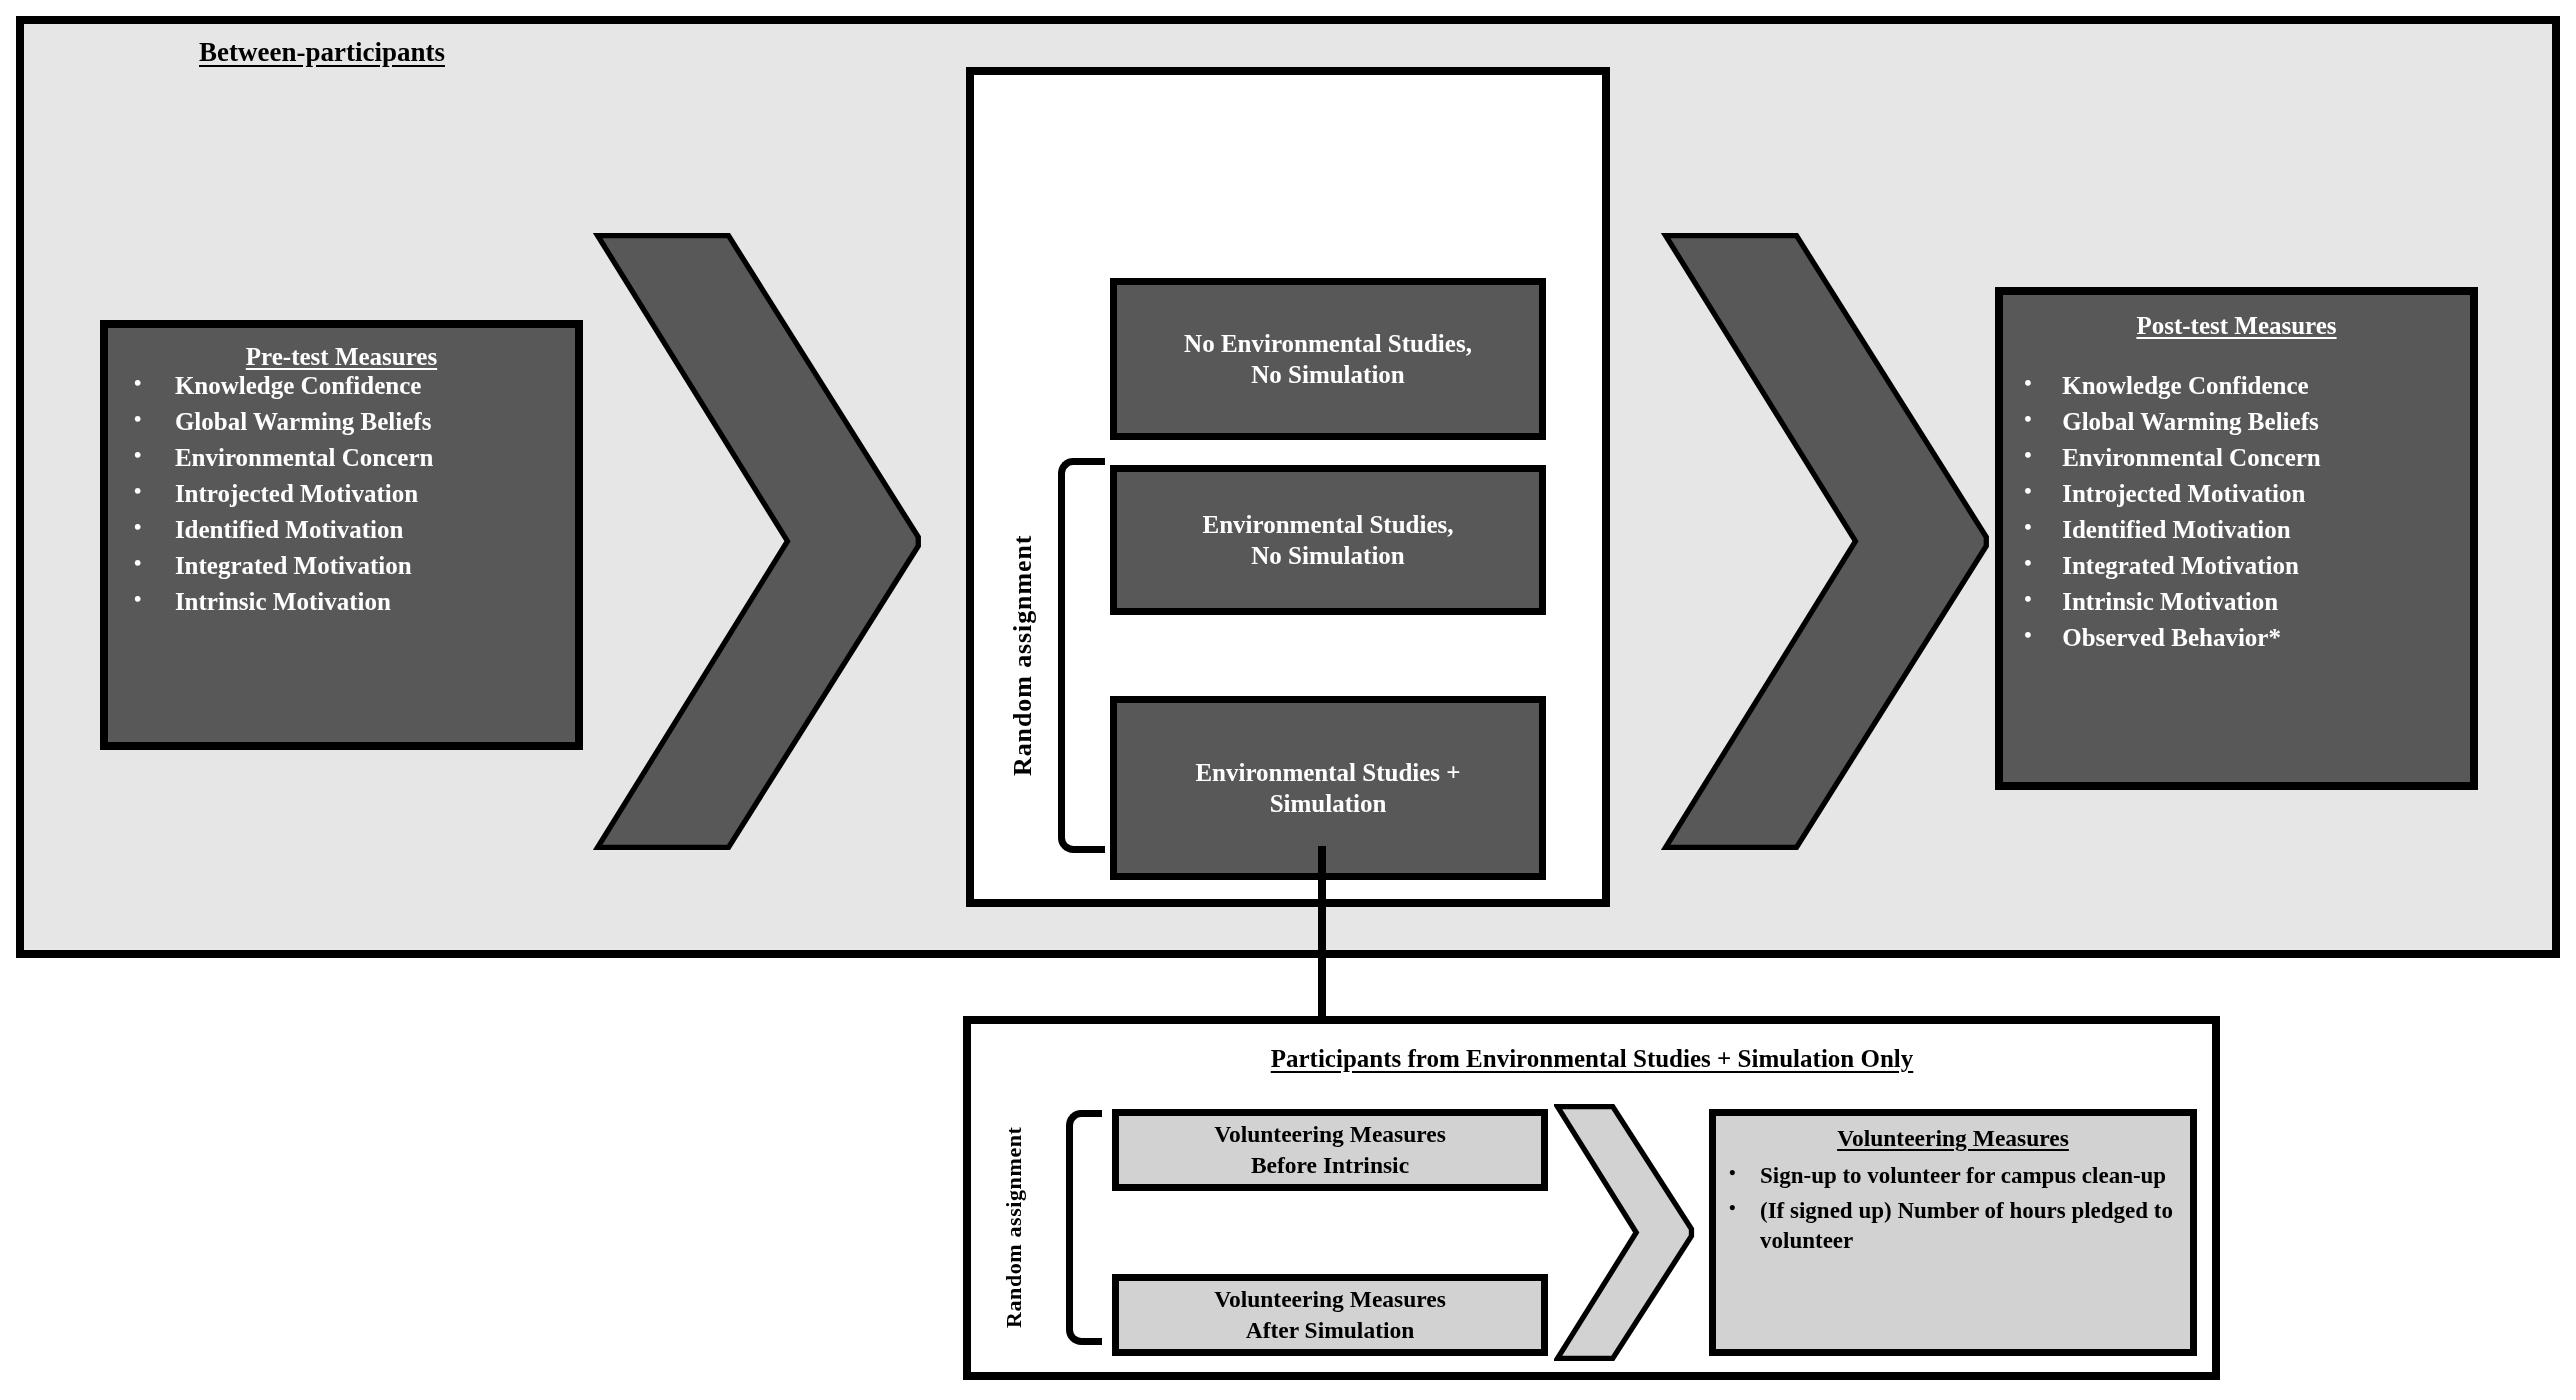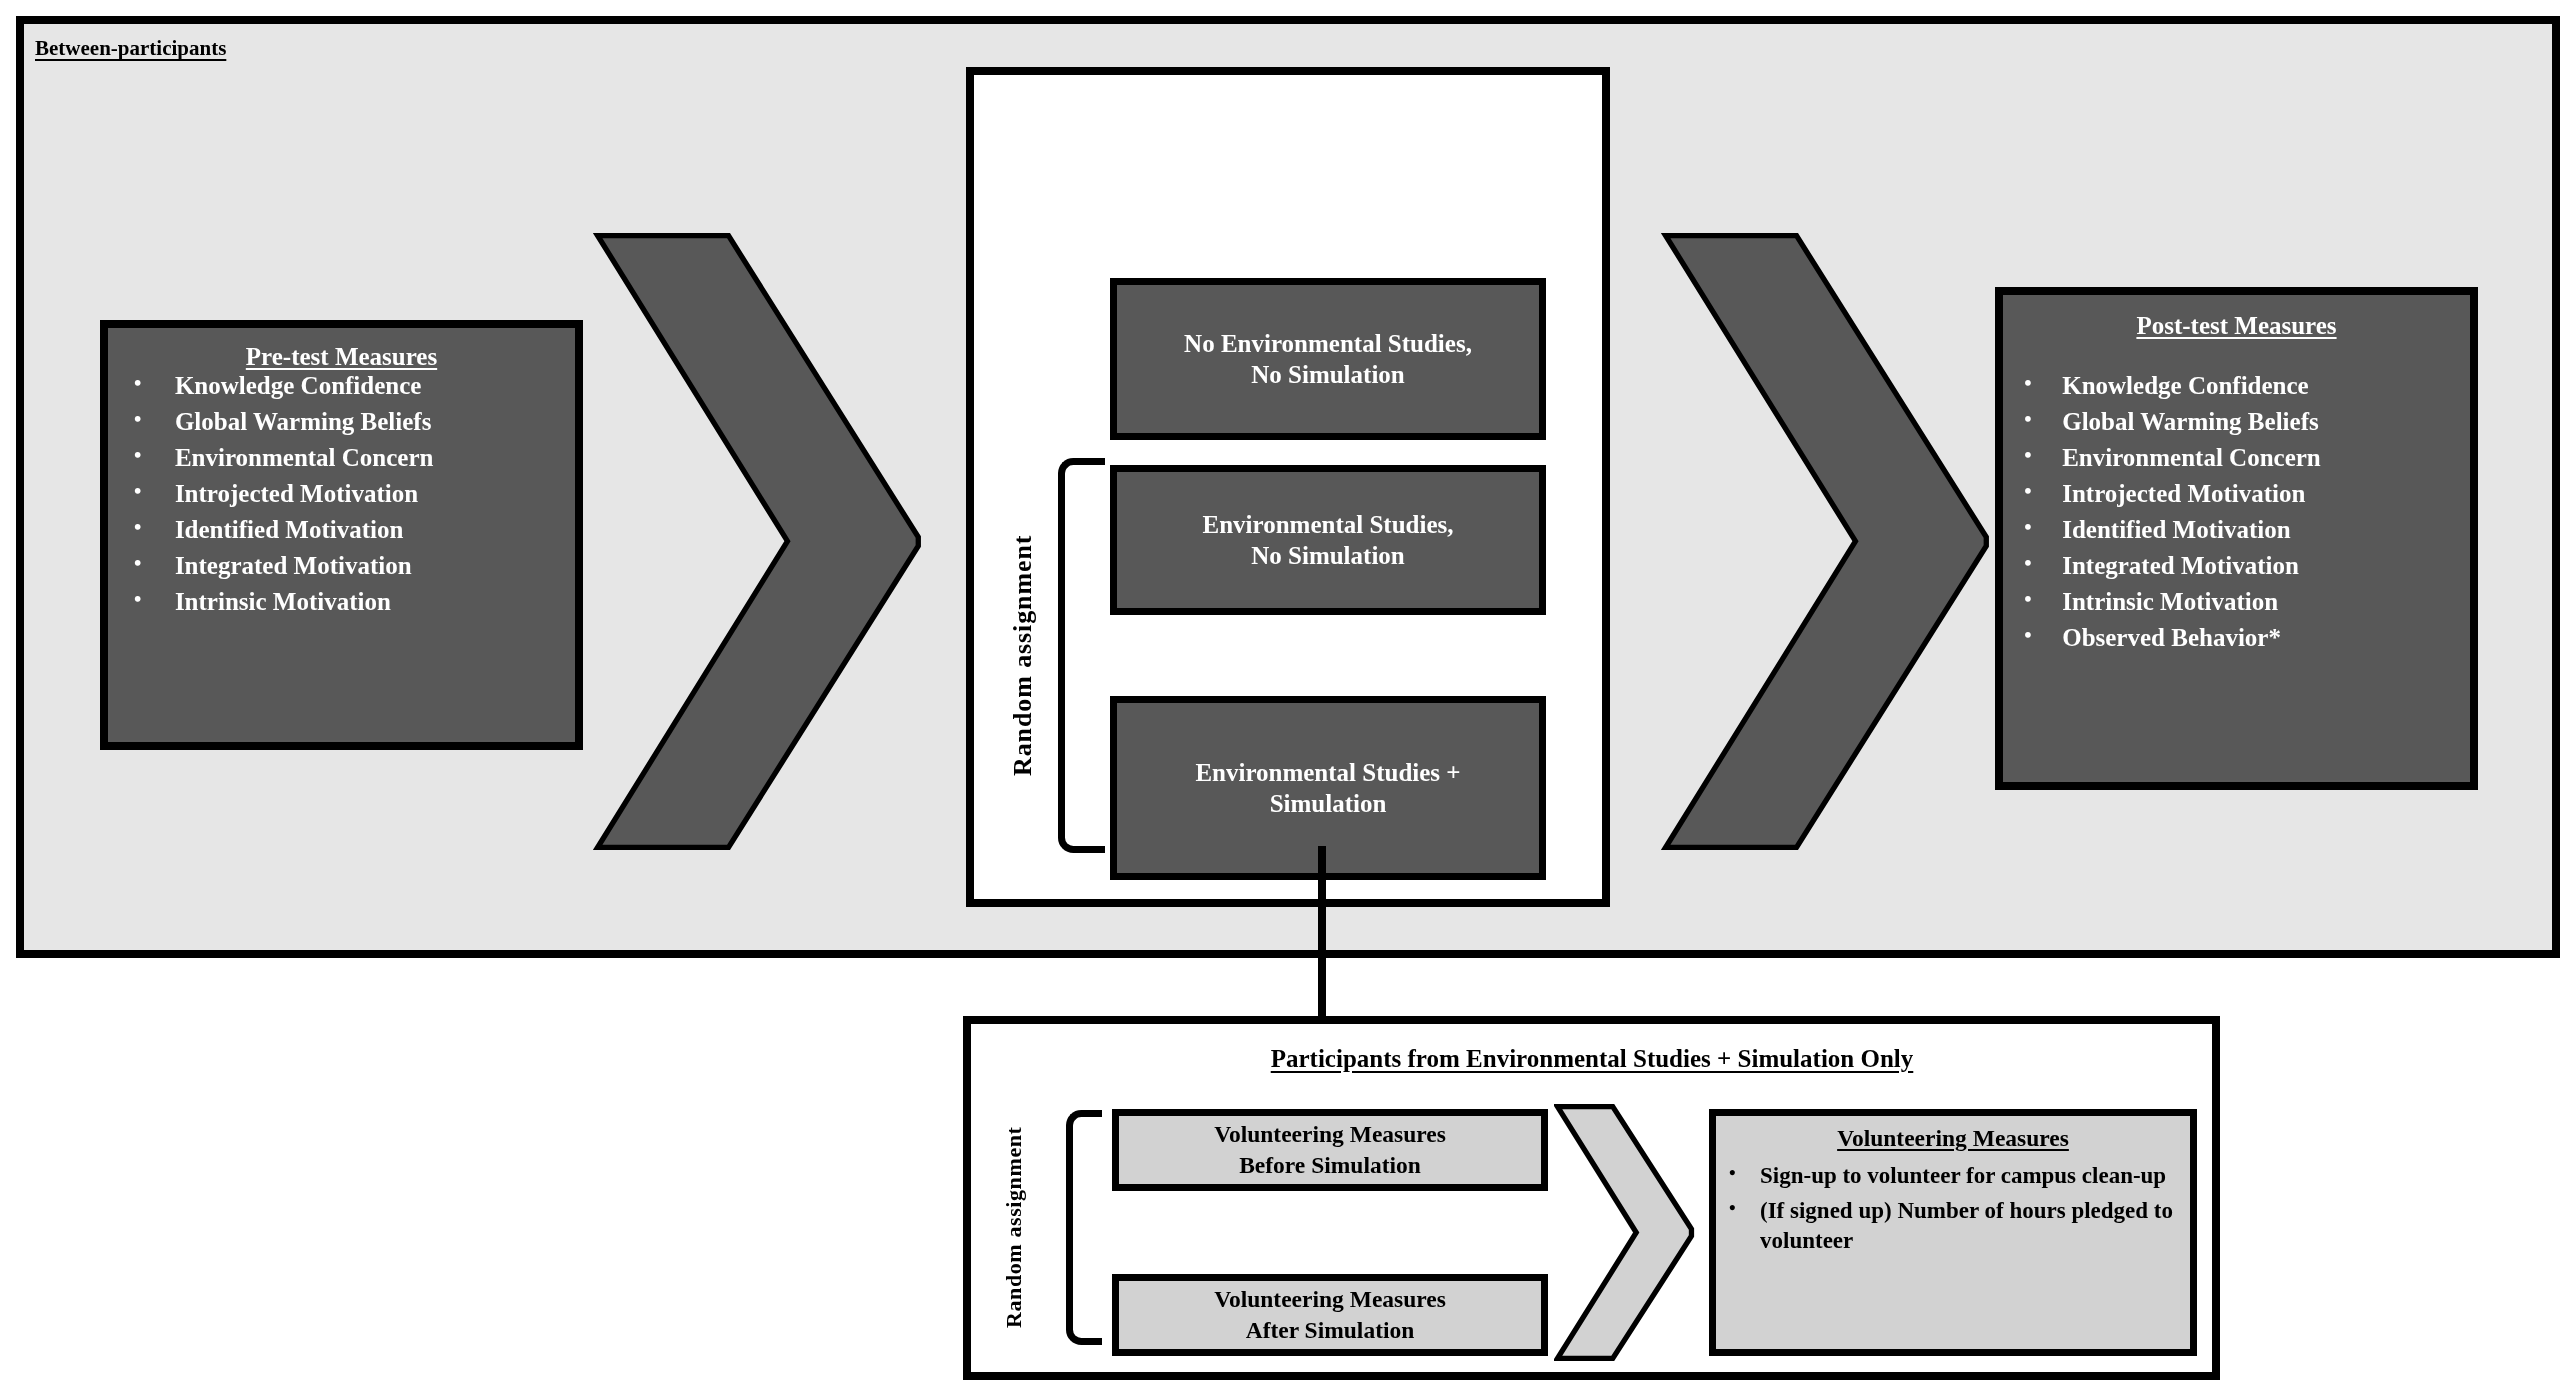--- a/index.html
+++ b/index.html
@@ -106,23 +106,23 @@
     height: 840px;
     background: #ffffff;
     border: 8.2px solid #000000;
     box-sizing: border-box;
   }
   .conditions-title {
     position: absolute;
     left: 35px;
     top: 35px;
     width: 574px;
-    text-align: left;
-    font-weight: bold;
-    font-size: 21px;
+    text-align: center;
+    font-weight: bold;
+    font-size: 27px;
     line-height: 1.30;
     color: #000000;
   }
   .conditions-title span {
     text-decoration: underline;
     text-underline-offset: 3.5px;
   }
 
   .cond-box {
     position: absolute;
@@ -394,21 +394,21 @@
   <div class="bottom-title">
     <span>Participants from Environmental Studies + Simulation Only</span>
   </div>
 
   <div class="bracket" id="bracket-bottom"></div>
   <div class="rand-label" id="rand-label-bottom">Random assignment</div>
 
   <div class="light-box centered" id="vol-before">
     <div>
       <div>Volunteering Measures</div>
-      <div>Before Simulation</div>
+      <div>Before Intrinsic</div>
     </div>
   </div>
 
   <div class="light-box centered" id="vol-after">
     <div>
       <div>Volunteering Measures</div>
       <div>After Simulation</div>
     </div>
   </div>
 

